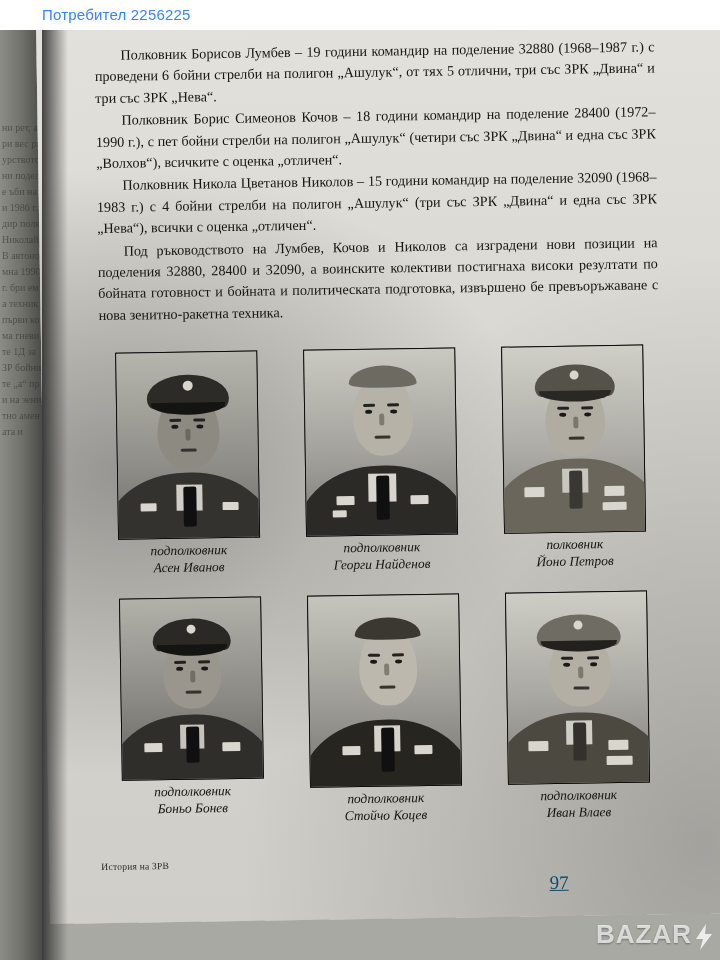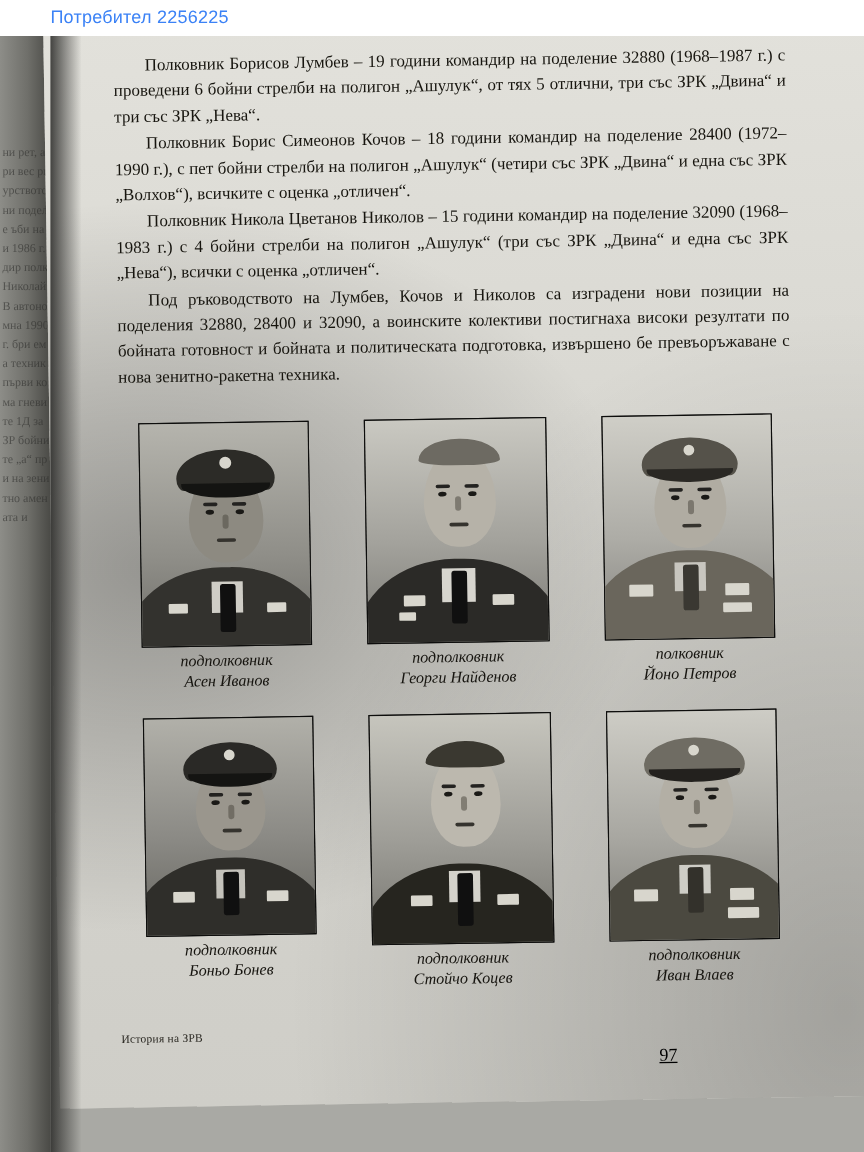--- a/index.html
+++ b/index.html
@@ -93,21 +93,21 @@
     padding-top:3px;
   }
 
   
   .footer-left{
     position:absolute;left:52px;top:838px;
     font-size:9.6px;color:#2c2a24;letter-spacing:.2px;
   }
   .footer-page{
     position:absolute;left:500px;top:856px;
-    font-size:15px;color:#000000;text-decoration:underline;
+    font-size:19px;color:#0c4a6e;text-decoration:underline;
   }
 
   
   #wm{
     position:absolute;right:6px;bottom:10px;
     font-family:"Liberation Sans", sans-serif;
     font-weight:bold;font-size:26px;letter-spacing:1px;
     color:rgba(255,255,255,.72);
     text-shadow:0 1px 2px rgba(0,0,0,.35);
     display:flex;align-items:center;gap:2px;
@@ -323,13 +323,21 @@
 
       </div>
     </div>
 
     <div class="footer-left">История на ЗРВ</div>
     <div class="footer-page">97</div>
   </div>
 
   <div class="gutter-shadow"></div>
 
+  <div id="wm">
+    <span>BAZAR</span>
+    <span class="bolt">
+      <svg width="20" height="26" viewBox="0 0 20 26" aria-hidden="true">
+        <polygon points="12,0 2,15 9,15 6,26 18,10 11,10" fill="rgba(255,255,255,.78)"></polygon>
+      </svg>
+    </span>
+  </div>
 </div>
 
 </body></html>

